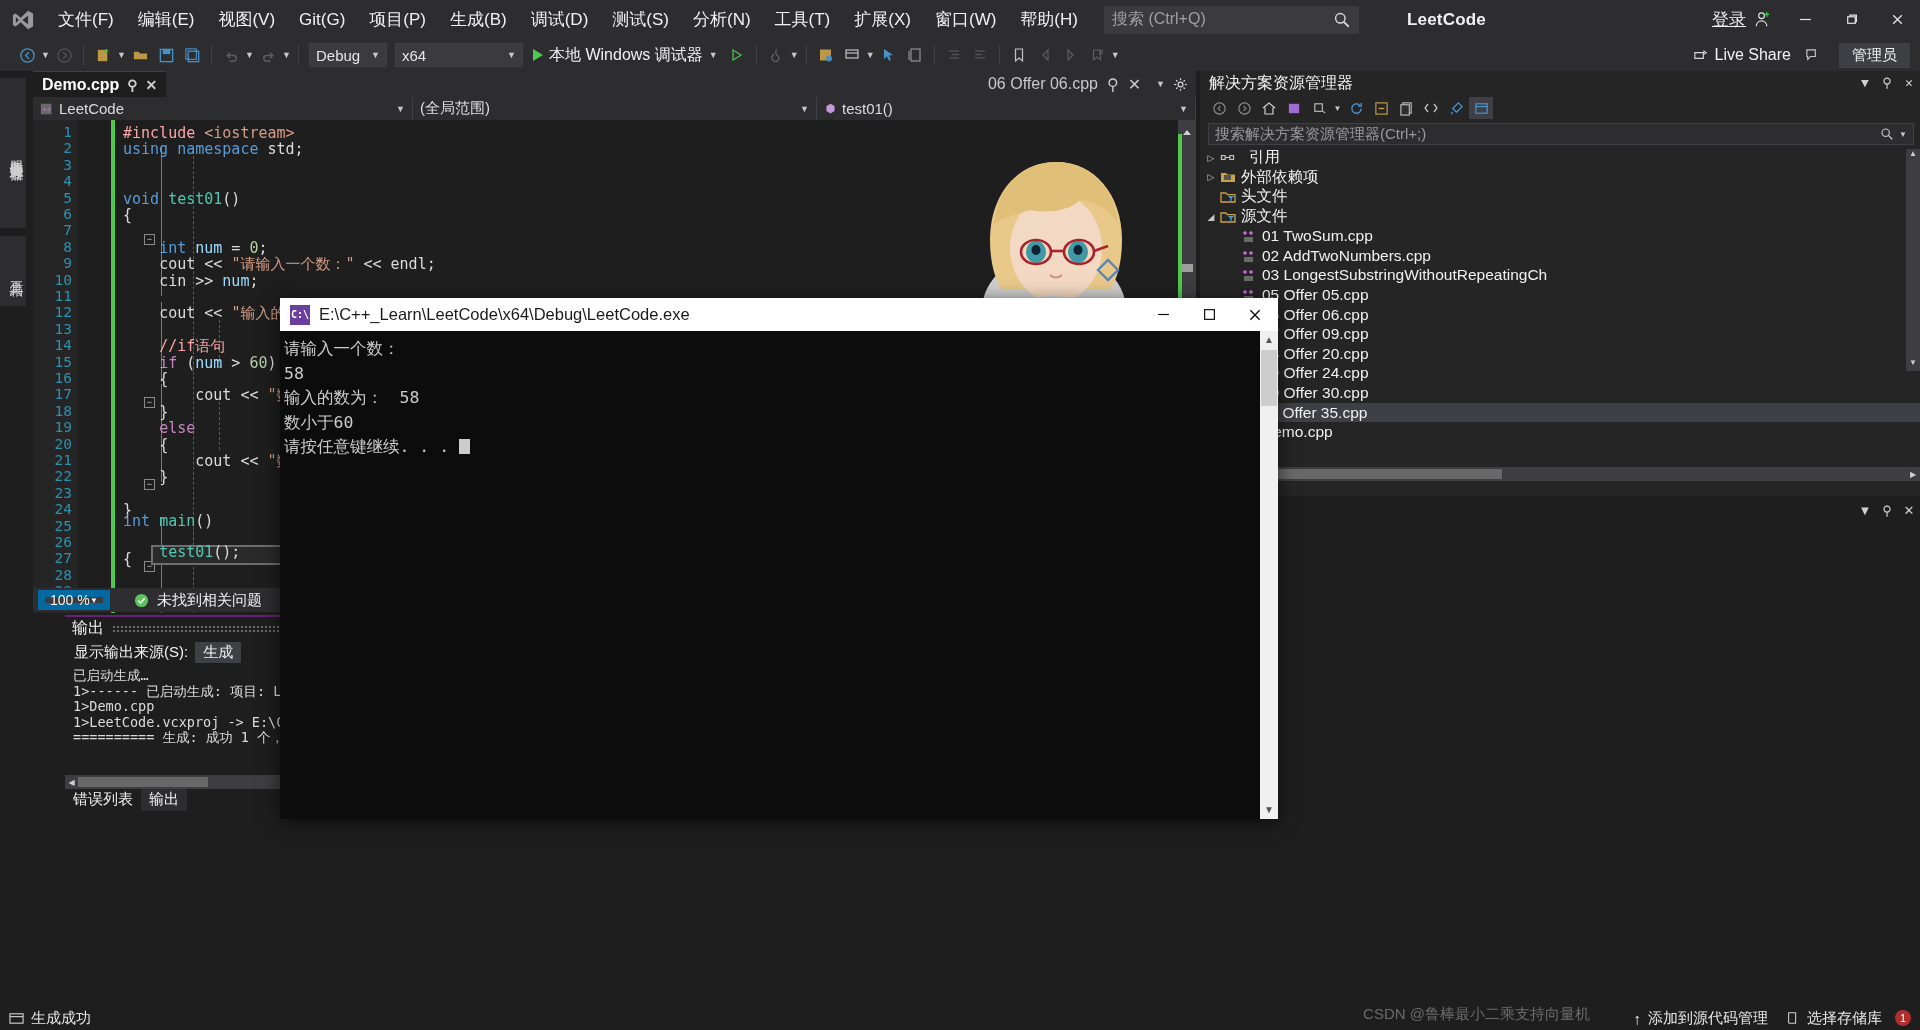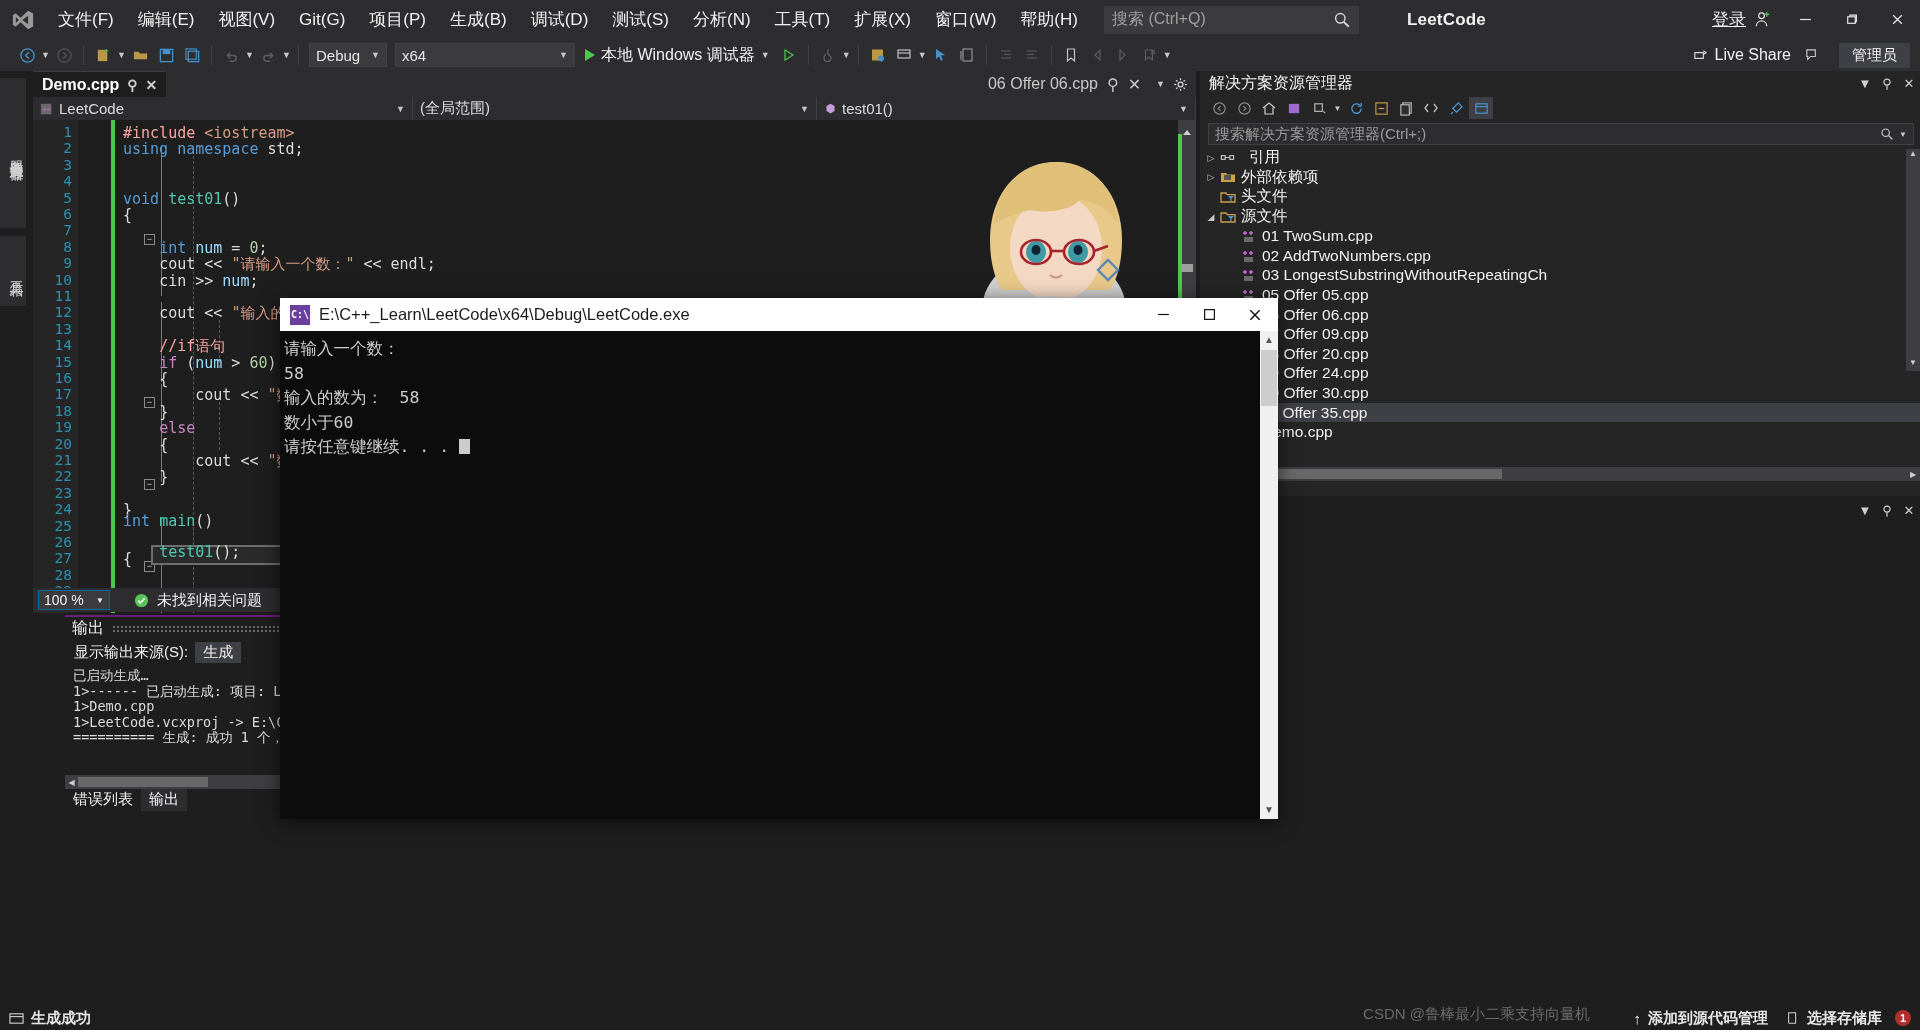--- a/index.html
+++ b/index.html
@@ -80,21 +80,21 @@
   .guide { position:absolute; width:1px; border-left:1px dashed #5a5a5a; }
   .solidguide { position:absolute; width:1px; background:#7a7a7a; }
   #selbox { position:absolute; border:2px solid #6e6e6e; background:#2a2a2a; }
   #anime { position:absolute; right:19px; top:0; width:245px; height:240px; overflow:hidden; }
   #vscroll { position:absolute; right:0; top:0; width:18px; height:100%; background:#3e3e42; }
   #vscroll .thumb { position:absolute; left:3px; width:12px; background:#9e9e9e; }
   #vscroll .mini { position:absolute; left:0; width:4px; background:#4ec94e; }
 
   #statusline { position:absolute; left:33px; top:588px; width:1163px; height:24px;
      background:#2d2d30; display:flex; align-items:center; font-size:15px; }
-  #zoomsel { width:72px; height:20px; margin-left:5px; background:#3b3b3d; border:1px solid #0369a1;
+  #zoomsel { width:72px; height:20px; margin-left:5px; background:#3b3b3d; border:7px solid #0369a1;
      display:flex; align-items:center; padding:0 5px; font-size:14px; }
   #zoomsel .za { margin-left:auto; font-size:8px; }
   #okcheck { margin-left:24px; display:flex; align-items:center; gap:8px; }
 
   
   #outpane { position:absolute; left:33px; top:615px; width:250px; height:196px;
      background:#1e1e1e; border-top:2px solid #68217a;margin-left:32px; }
   #outhdr { height:23px; display:flex; align-items:center; padding-left:7px; font-size:16px;
      background:#1e1e1e; }
   #outhdr .dots { flex:1; margin-left:8px; height:8px;
@@ -107,21 +107,21 @@
      display:flex; align-items:center; }
   #outhscroll .arr { width:13px; text-align:center; font-size:8px; color:#cfcfcf; }
   #outhscroll .thumb { height:10px; background:#686868; }
   #outtabs { position:absolute; left:0; bottom:0; width:250px; height:22px; display:flex;
      align-items:flex-end; background:#1e1e1e; font-size:15px; }
   .otab { padding:1px 8px 2px; }
   .otab.active { background:#2d2d30; border-top:1px solid #3f3f46; }
 
   
   #se { position:absolute; left:1200px; top:71px; width:720px; height:425px; background:#252526; }
-  #se-hdr { height:24px; display:flex; align-items:center; padding-left:9px; font-size:16px; }
+  #se-hdr { height:24px; display:flex; align-items:center; padding-left:9px; font-size:16px;font-family:Liberation Mono, monospace; }
   #se-hdr .sp { flex:1; }
   #se-hdr .hb { width:22px; text-align:center; font-size:13px; color:#d0d0d0; }
   #se-tools { height:26px; display:flex; align-items:center; gap:1px; padding-left:7px; }
   .se-ic { width:24px; height:22px; display:flex; align-items:center; justify-content:center; }
   #se-search { height:22px; margin:2px 6px 3px 8px; background:#2d2d30; border:1px solid #3f3f46;
      display:flex; align-items:center; padding:0 6px; font-size:15px; color:#9a9a9a; }
   #se-search .mi { margin-left:auto; display:flex; gap:5px; align-items:center; }
   #se-tree { position:relative; height:300px; overflow:hidden; font-size:15.5px; }
   .trow { display:flex; align-items:center; height:19.6px; padding-left:4px; white-space:nowrap; }
   .trow.sel { background:#3f3f46; }
@@ -155,21 +155,21 @@
      font-size:16.5px; line-height:24.5px; white-space:pre; }
   #caret { display:inline-block; width:11px; height:15px; background:#ccc; vertical-align:-2px; }
   #con-sb { position:absolute; right:0; top:0; width:18px; height:488px; background:#f0f0f0;
      display:flex; flex-direction:column; align-items:center; }
   #con-sb .ar { width:18px; height:18px; text-align:center; font-size:10px; color:#555; line-height:18px;}
   #con-sb .th { width:16px; height:56px; background:#cdcdcd; margin-top:1px; }
   #con-sb .tr2 { flex:1; }
 
   
   #status { position:absolute; left:0; bottom:0; width:1920px; height:24px; background:#1e1e1e;
-     display:flex; align-items:center; font-size:15px; color:#e6e6e6;font-weight:bold; }
+     display:flex; align-items:center; font-size:15px; color:#e6e6e6; }
   #status .seg { display:flex; align-items:center; gap:7px; padding:0 9px; }
   #status .right { margin-left:auto; display:flex; align-items:center; }
   #gitbadge { background:#b02e2e; color:#fff; border-radius:50%; width:16px; height:16px;
      font-size:11px; display:flex; align-items:center; justify-content:center; margin-left:6px;}
   #wm { position:absolute; right:330px; bottom:6px; color:#6a6a6a; font-size:15px; white-space:nowrap; }
 </style>
 </head>
 <body>
 
 <div id="titlebar">
@@ -283,21 +283,21 @@
         <path d="M10.5 6l3 3-3 3" fill="none" stroke="#9a9a9a" stroke-width="1.5"></path>
       </svg>
     </div>
   <div class="tb-caret">▼</div>
   <div class="tb-sep"></div>
 
   <div class="combo" style="width:78px">
     <span class="cv">Debug</span>
     <span class="ca">▼</span>
     </div>
-  <div class="combo" style="width:180px">
+  <div class="combo" style="width:128px">
     <span class="cv">x64</span>
     <span class="ca">▼</span>
     </div>
 
   <div id="run-btn">
     <span class="tri"></span>
     <span>本地 Windows 调试器</span>
     <span class="ca" style="font-size:9px;color:#c8c8c8">▼</span>
   </div>
   <div class="tb-ico">

